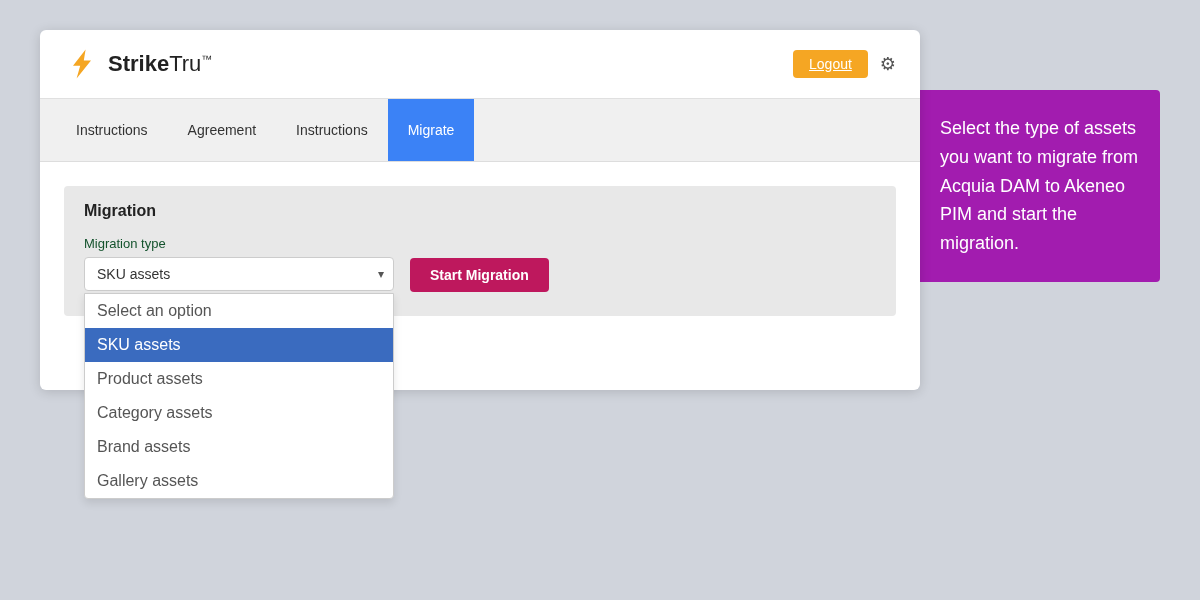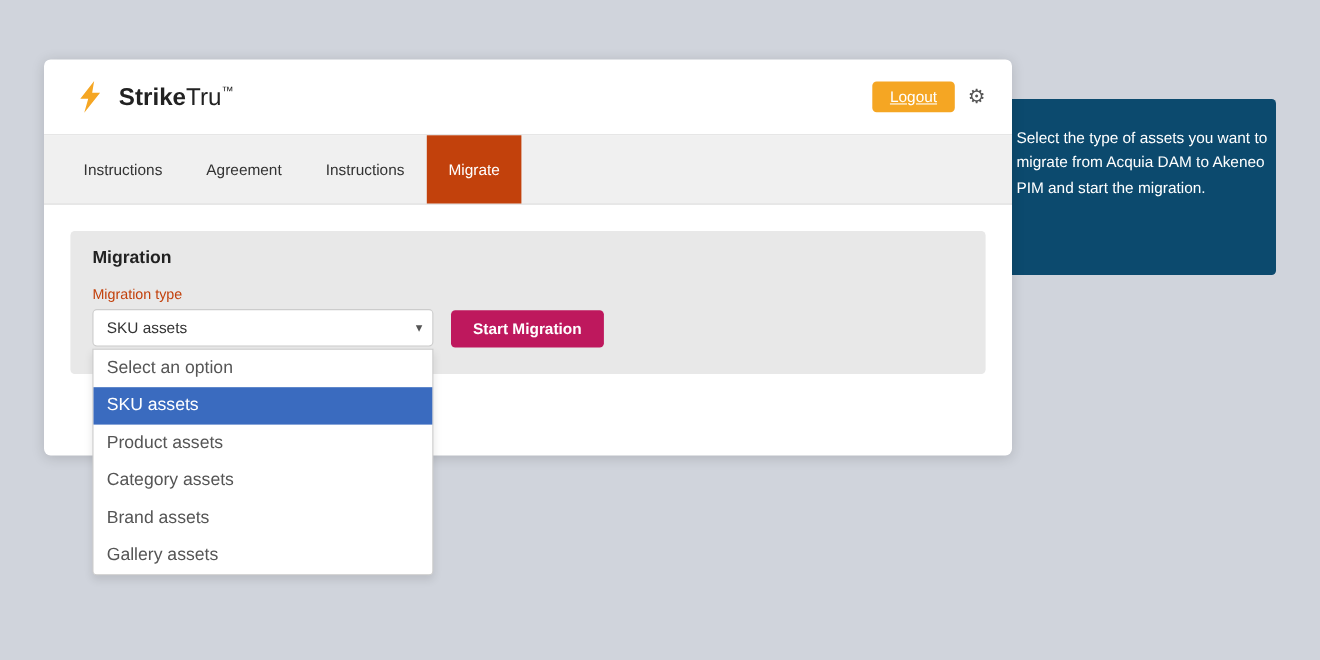--- a/index.html
+++ b/index.html
@@ -27,21 +27,20 @@
     }
 
     .app-card {
       background: #fff;
       border-radius: 6px;
       box-shadow: 0 2px 12px rgba(0,0,0,0.15);
       width: 880px;
       min-height: 360px;
       overflow: visible;
       position: relative;
-      margin-top: 24px;
     }
 
     
     .app-header {
       display: flex;
       align-items: center;
       justify-content: space-between;
       padding: 16px 24px;
       border-bottom: 1px solid #e0e0e0;
     }
@@ -100,21 +99,21 @@
       padding: 23px 20px;
       font-size: 14px;
       cursor: pointer;
       color: #333;
       border: none;
       background: transparent;
       position: relative;
     }
 
     .nav-tab.active {
-      background: #c2410c;
+      background: #3b82f6;
       color: #fff;
       border-radius: 0;
     }
 
     
     .content-area {
       padding: 24px;
     }
 
     .migration-section {
@@ -139,21 +138,21 @@
 
     .form-group {
       display: flex;
       flex-direction: column;
       gap: 6px;
       position: relative;
     }
 
     .form-label {
       font-size: 13px;
-      color: #c2410c;
+      color: #14532d;
     }
 
     .select-wrapper {
       position: relative;
     }
 
     .migration-select {
       appearance: none;
       background: #fff;
       border: 1px solid #ccc;
@@ -207,27 +206,27 @@
       border-radius: 4px;
       padding: 9px 20px;
       font-size: 14px;
       font-weight: 600;
       cursor: pointer;
       margin-top: 22px;
     }
 
     
     .info-panel {
-      background: #0c4a6e;
+      background: #a21caf;
       color: #fff;
       width: 240px;
       min-height: 160px;
-      padding: 24px 4px;
+      padding: 24px 20px;
       border-radius: 0 4px 4px 0;
-      font-size: 14px;
+      font-size: 18px;
       line-height: 1.6;
       align-self: flex-start;
       margin-top: 60px;
     }
   </style>
 </head>
 <body>
 
 <div class="main-wrapper">
   <div class="app-card">

